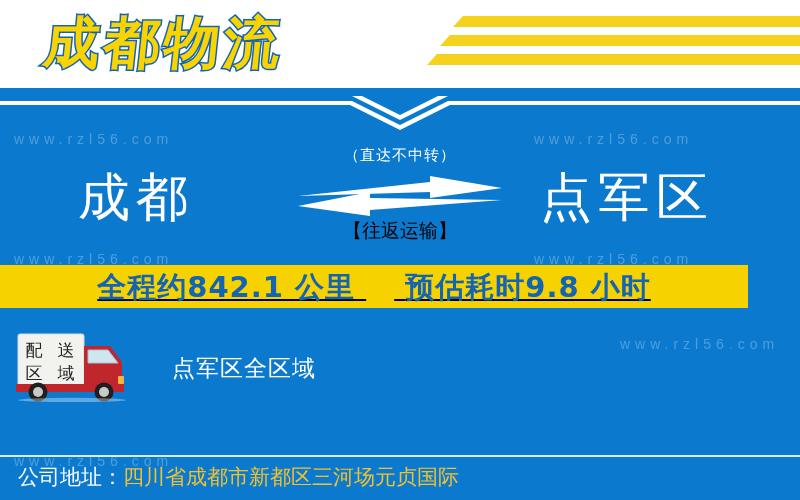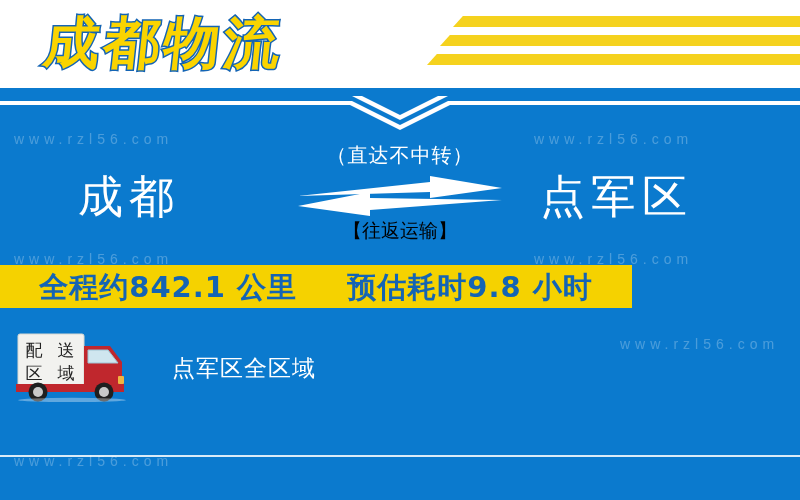--- a/index.html
+++ b/index.html
@@ -48,50 +48,50 @@
   .chevron-rule{
     position:absolute;left:0;top:96px;width:800px;height:34px;
   }
 
   
   .route{
     position:absolute;left:0;top:140px;width:800px;height:115px;
   }
   .city{
     position:absolute;top:24px;
-    font-size:45px;line-height:66px;
+    font-size:52px;line-height:66px;
     color:#ffffff;letter-spacing:6px;white-space:nowrap;
     font-family:"DejaVu Sans","Liberation Sans",sans-serif;
   }
   .city.origin{left:78px;}
   .city.dest{left:540px;}
 
   .route-mid{
     position:absolute;left:280px;top:0;width:240px;height:115px;
     text-align:center;
   }
   .direct-label{
     position:absolute;left:0;top:2px;width:240px;
-    font-size:20px;line-height:26px;color:#ffffff;
+    font-size:15px;line-height:26px;color:#ffffff;
     letter-spacing:1px;white-space:nowrap;
     font-family:"DejaVu Sans","Liberation Sans",sans-serif;
   }
   .arrow-wrap{position:absolute;left:0;top:36px;width:240px;height:42px;}
   .roundtrip-label{
     position:absolute;left:0;top:78px;width:240px;
     font-size:19px;line-height:26px;color:#000000;
     letter-spacing:0px;white-space:nowrap;
     font-family:Liberation Serif, serif;
   }
 
   
   .stats-band{
-    position:absolute;left:0;top:265px;width:632px;height:43px;
+    position:absolute;left:0;top:265px;width:748px;height:43px;
     background:#f5d200;
-    display:flex;align-items:center;justify-content:center;
+    display:flex;align-items:center;justify-content:center;text-decoration:underline;
   }
   .stats-text{
     font-size:29px;line-height:38px;color:#1464b4;font-weight:bold;
     letter-spacing:1px;white-space:nowrap;
     font-family:"DejaVu Sans","Liberation Sans",sans-serif;
   }
   .stats-gap{display:inline-block;width:28px;}
 
   
   .delivery{
@@ -204,20 +204,23 @@
 
       <text x="24" y="24" font-size="17" font-family="DejaVu Sans, sans-serif" fill="#222222" text-anchor="middle">配</text>
       <text x="56" y="24" font-size="17" font-family="DejaVu Sans, sans-serif" fill="#222222" text-anchor="middle">送</text>
       <text x="24" y="47" font-size="17" font-family="DejaVu Sans, sans-serif" fill="#222222" text-anchor="middle">区</text>
       <text x="56" y="47" font-size="17" font-family="DejaVu Sans, sans-serif" fill="#222222" text-anchor="middle">域</text>
     </svg>
     <div class="delivery-text">点军区全区域</div>
   </div>
 
   <div class="footer-rule"></div>
+  <div class="footer">
+    <span class="lbl">公司地址：</span><span class="val">四川省成都市新都区三河场元贞国际</span>
+  </div>
 
   <div class="wm w1">www.rzl56.com</div>
   <div class="wm w2">www.rzl56.com</div>
   <div class="wm w3">www.rzl56.com</div>
   <div class="wm w4">www.rzl56.com</div>
   <div class="wm w5">www.rzl56.com</div>
   <div class="wm w6">www.rzl56.com</div>
 
 </div>
 

